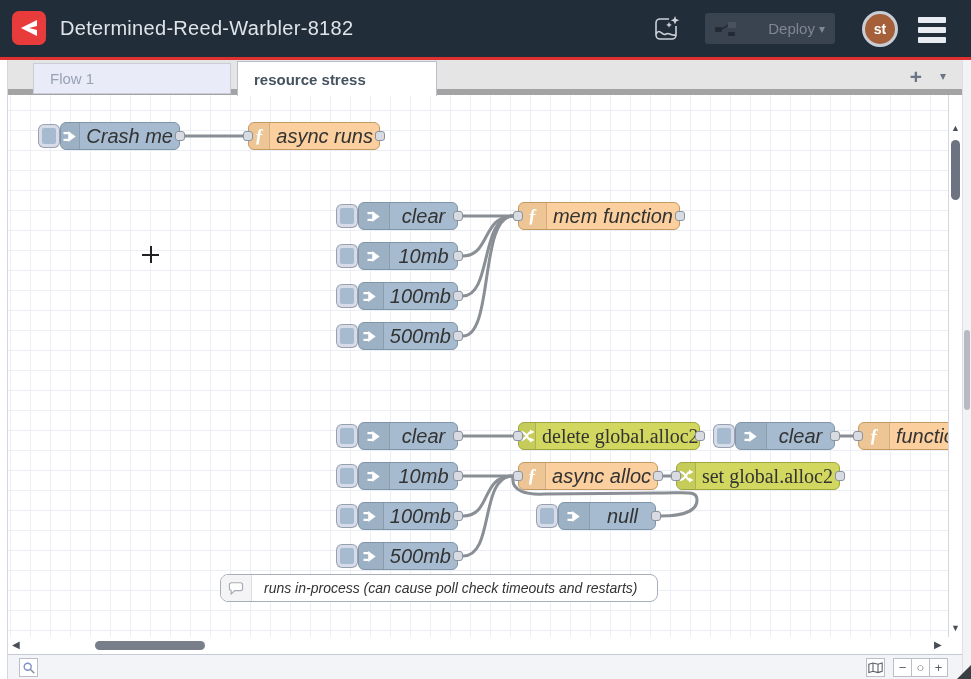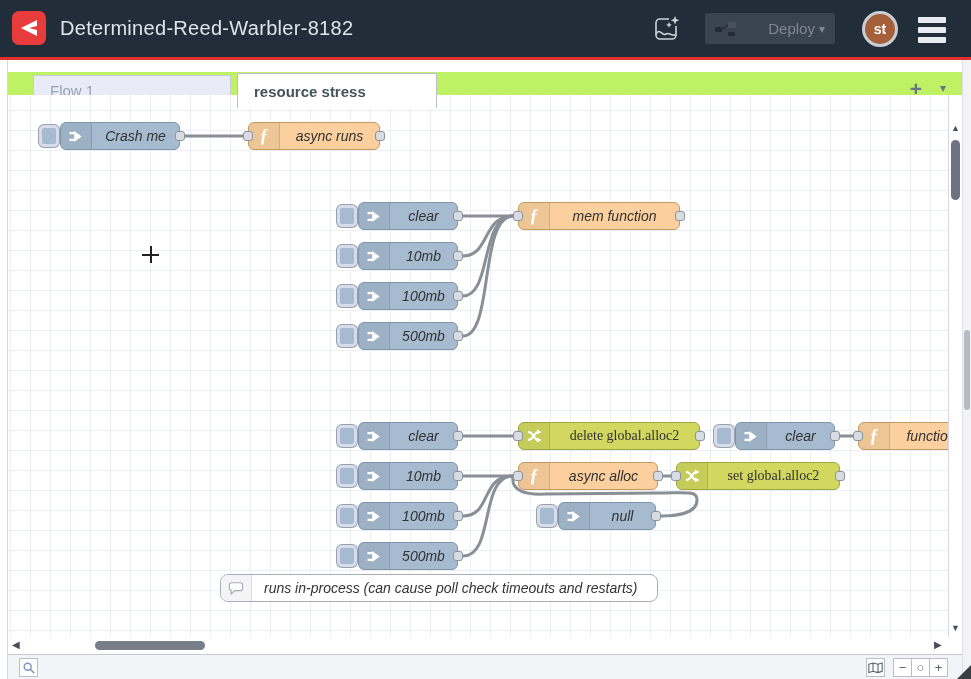--- a/index.html
+++ b/index.html
@@ -23,22 +23,22 @@
           display:flex;align-items:center;justify-content:center;cursor:pointer;}
   .burger{position:absolute;left:918px;top:17px;width:28px;cursor:pointer;}
   .burger span{display:block;width:28px;height:6px;background:#e8ecf2;margin-bottom:4px;border-radius:1px;}
 
   
   .left-strip{position:absolute;left:0;top:60px;width:7px;bottom:0;background:#fff;border-right:1px solid #d4d7e0;}
   .outer-scroll{position:absolute;right:0;top:60px;width:8px;bottom:0;background:#f3f3f6;border-left:1px solid #dcdfe5;}
   .outer-thumb{position:absolute;left:1px;top:270px;width:6px;height:80px;background:#b7bac2;border-radius:3px;}
 
   
-  .tabbar{position:absolute;left:8px;top:72px;width:954px;height:35px;background:#bef264;
-          border-bottom:3px solid #a3a3a3;box-sizing:border-box;}
+  .tabbar{position:absolute;left:8px;top:60px;width:954px;height:35px;background:#e5e5e5;
+          border-bottom:6px solid #a3a3a3;box-sizing:border-box;}
   .tab{position:absolute;box-sizing:border-box;font-size:15px;display:flex;align-items:center;
        padding-left:16px;cursor:pointer;}
   .tab.inactive{left:25px;top:3px;width:198px;height:31px;background:#e9ecf8;
                 border:1px solid #c8cdd9;color:#98a2b2;}
   .tab.active{left:229px;top:1px;width:200px;height:35px;background:#fff;border:1px solid #b9bfcc;
               border-bottom:none;color:#44525e;font-weight:bold;z-index:2;}
   .tab-add{position:absolute;left:897px;top:6px;width:22px;height:22px;color:#6b7585;font-size:21px;
            font-weight:bold;text-align:center;line-height:22px;cursor:pointer;}
   .tab-menu{position:absolute;left:932px;top:9px;color:#6b7585;font-size:12px;cursor:pointer;}
 
@@ -48,21 +48,21 @@
                            linear-gradient(90deg,#eceef5 1px,transparent 1px);
           background-size:20px 20px;background-position:2px 15px;}
   .canvas-inner{position:absolute;left:-8px;top:-95px;width:971px;height:679px;}
   svg.wires{position:absolute;left:0;top:0;}
   svg.wires path{stroke:#8a8f96;stroke-width:3;fill:none;stroke-linecap:round;}
 
   .node{position:absolute;height:28px;border-radius:6px;border:1px solid #8a98a5;
         display:flex;align-items:stretch;box-sizing:border-box;cursor:pointer;}
   .node .icon{width:30px;display:flex;align-items:center;justify-content:center;
               border-right:1px solid rgba(0,0,0,.12);background:rgba(0,0,0,.05);border-radius:5px 0 0 5px;}
-  .node .lbl{flex:1;display:flex;align-items:center;justify-content:center;font-size:14px;
+  .node .lbl{flex:1;display:flex;align-items:center;justify-content:center;font-size:20px;
              color:#333;font-style:italic;padding:12px 6px;white-space:nowrap;}
   .inject{background:#a6bbcf;border-color:#8195a8;}
   .function{background:#fbd09e;border-color:#c49a63;}
   .change{background:#d1d75f;border-color:#9fa63f;font-family:Liberation Serif, serif;}
   .change .lbl{font-style:normal;}
   .fx{font-family:"Liberation Serif",serif;font-style:italic;font-weight:bold;color:#fff;font-size:18px;}
   .inject-btn{position:absolute;left:-22px;top:2px;width:14px;height:16px;background:#a6bbcf;
               border:3px solid #d8dce9;box-shadow:0 0 0 1px #97a1b3;border-radius:5px;cursor:pointer;}
   .port{position:absolute;width:10px;height:10px;background:#d8dce2;border:1px solid #8b939e;
         border-radius:3px;top:8px;box-sizing:border-box;cursor:crosshair;}

